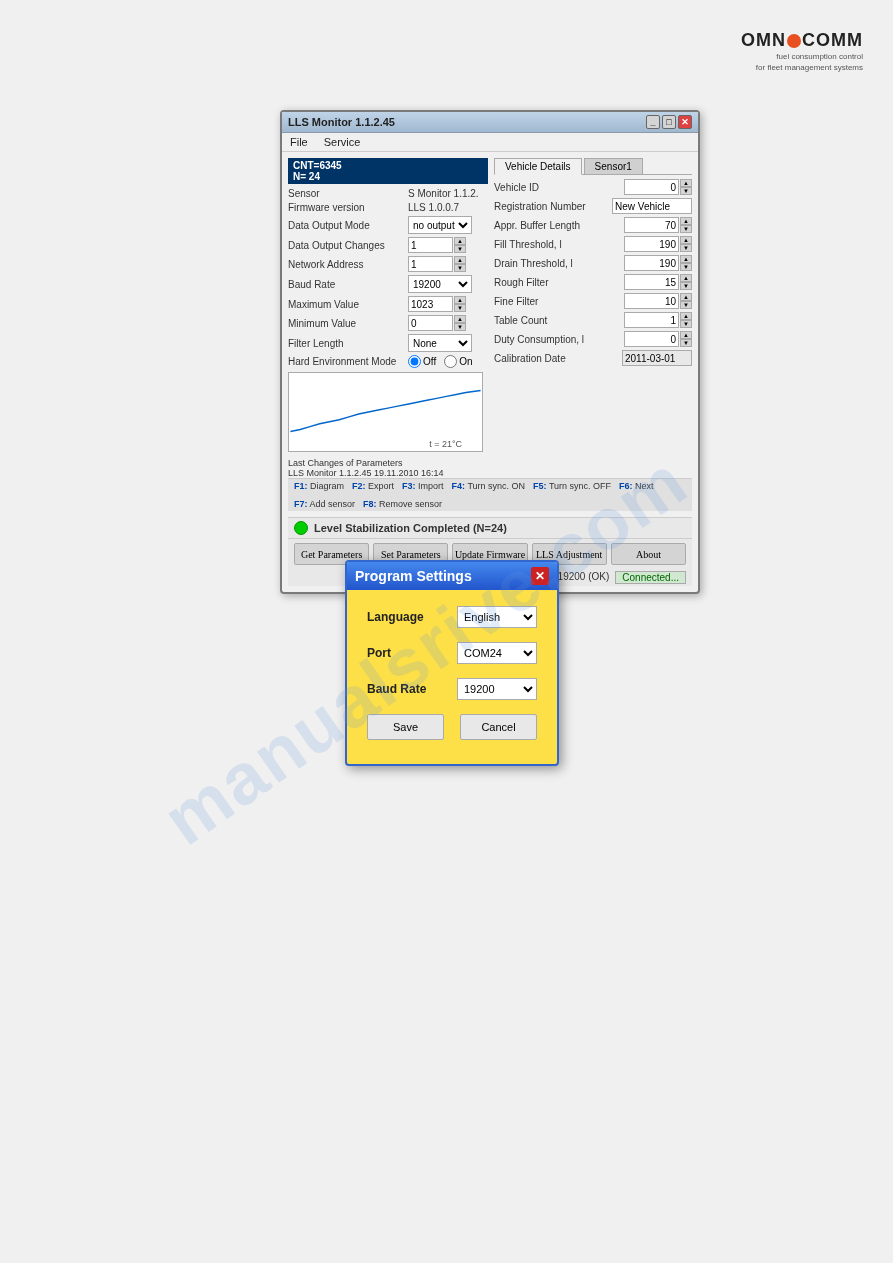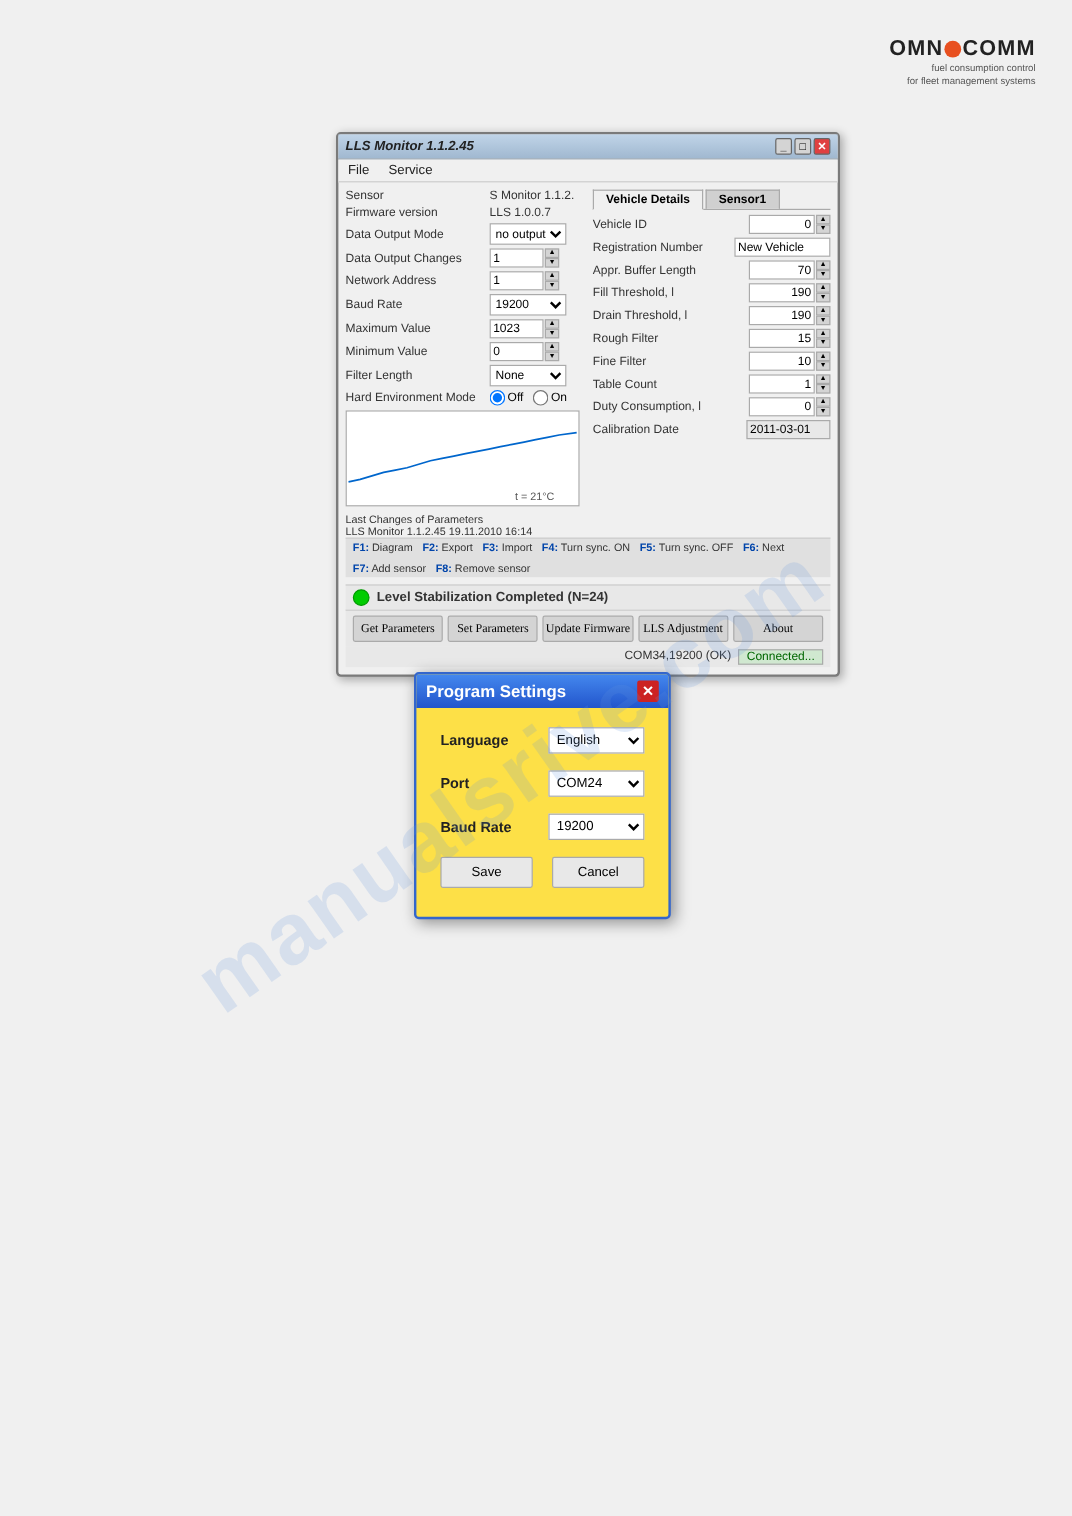--- a/index.html
+++ b/index.html
@@ -57,21 +57,20 @@
       padding: 3px 6px;
       display: flex;
       align-items: center;
       justify-content: space-between;
       border-bottom: 1px solid #8a9aaa;
     }
     .win-title {
       font-size: 11px;
       font-weight: bold;
       color: #222;
-      font-style: italic;
     }
     .win-controls {
       display: flex;
       gap: 2px;
     }
     .win-btn {
       width: 14px;
       height: 14px;
       border: 1px solid #666;
       border-radius: 2px;
@@ -204,21 +203,20 @@
       margin-bottom: 4px;
     }
     .tab {
       padding: 2px 10px;
       font-size: 10px;
       border: 1px solid #aaa;
       border-bottom: none;
       background: #d0d0d0;
       cursor: pointer;
       margin-right: 2px;
-      font-weight: bold;
     }
     .tab.active {
       background: #f0f0f0;
       border-bottom: 1px solid #f0f0f0;
       margin-bottom: -1px;
     }
 
     
     .rfield-row {
       display: flex;
@@ -479,20 +477,24 @@
   <div class="win-menubar">
     <span class="menu-item">File</span>
     <span class="menu-item">Service</span>
   </div>
 
   <div class="win-content">
     <div class="panels">
 
       <div class="left-panel">
 
+        <div class="cnt-box">
+          <div>CNT=6345</div>
+          <div>N= 24</div>
+        </div>
 
         <div class="field-row">
           <span class="field-label">Sensor</span>
           <span class="field-value">S Monitor 1.1.2.</span>
         </div>
         <div class="field-row">
           <span class="field-label">Firmware version</span>
           <span class="field-value">LLS 1.0.0.7</span>
         </div>
         <div class="field-row">

